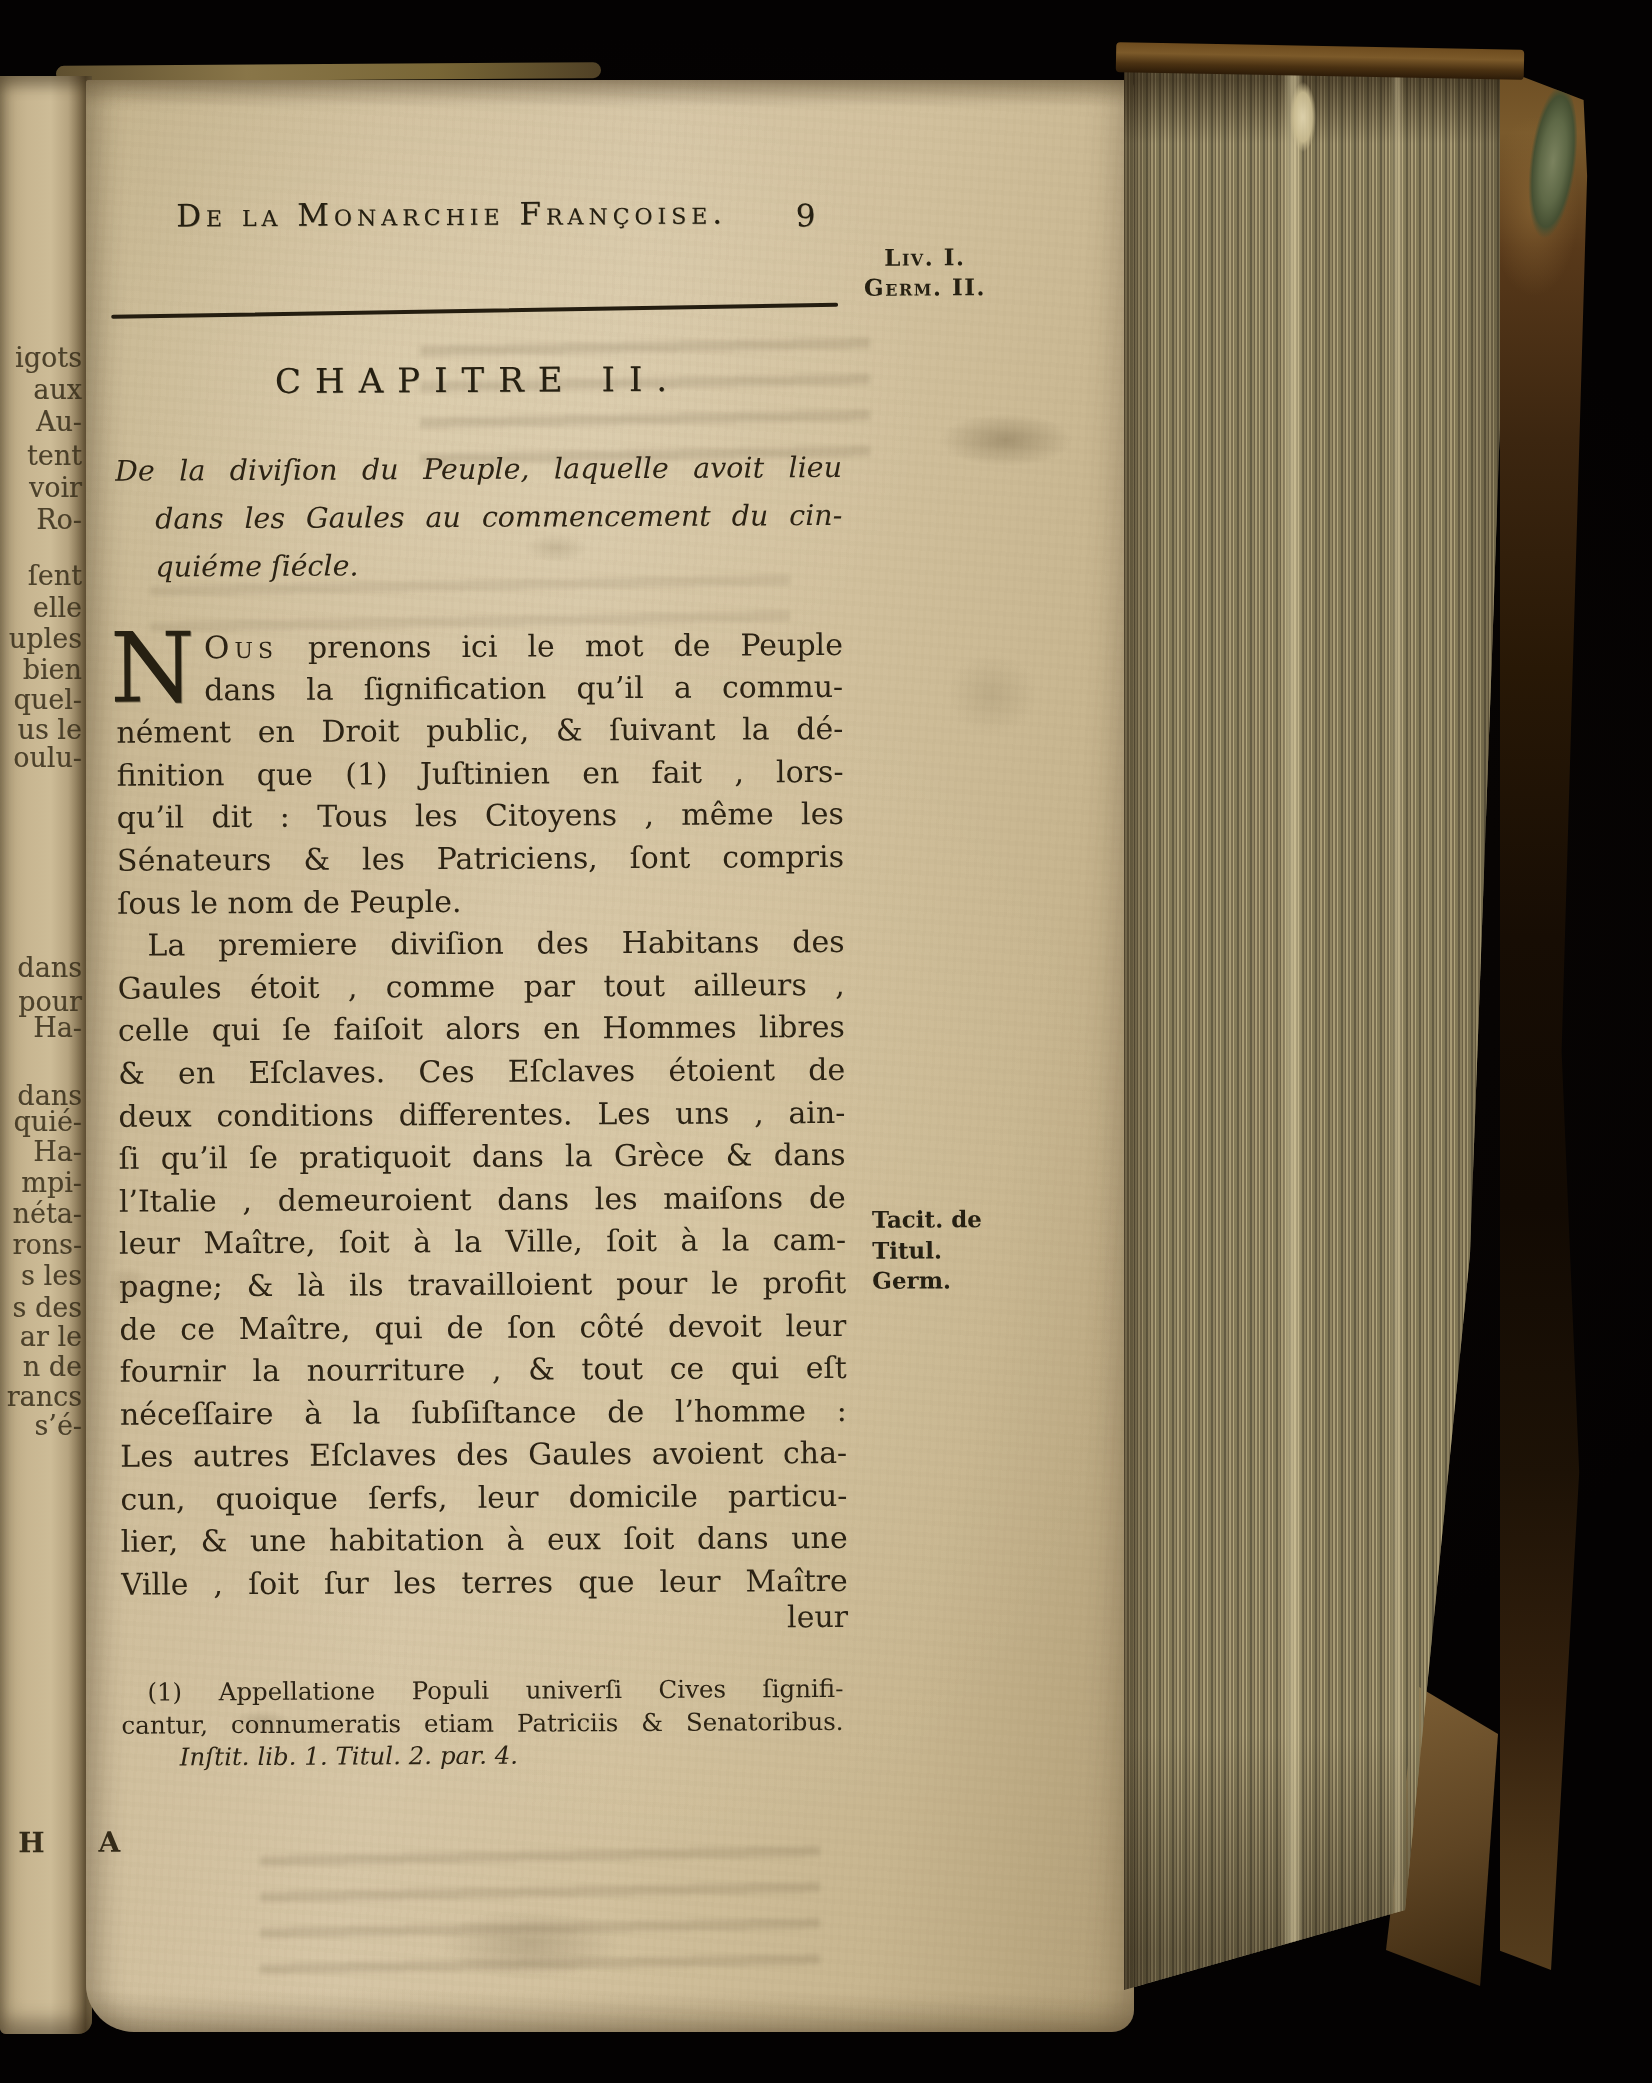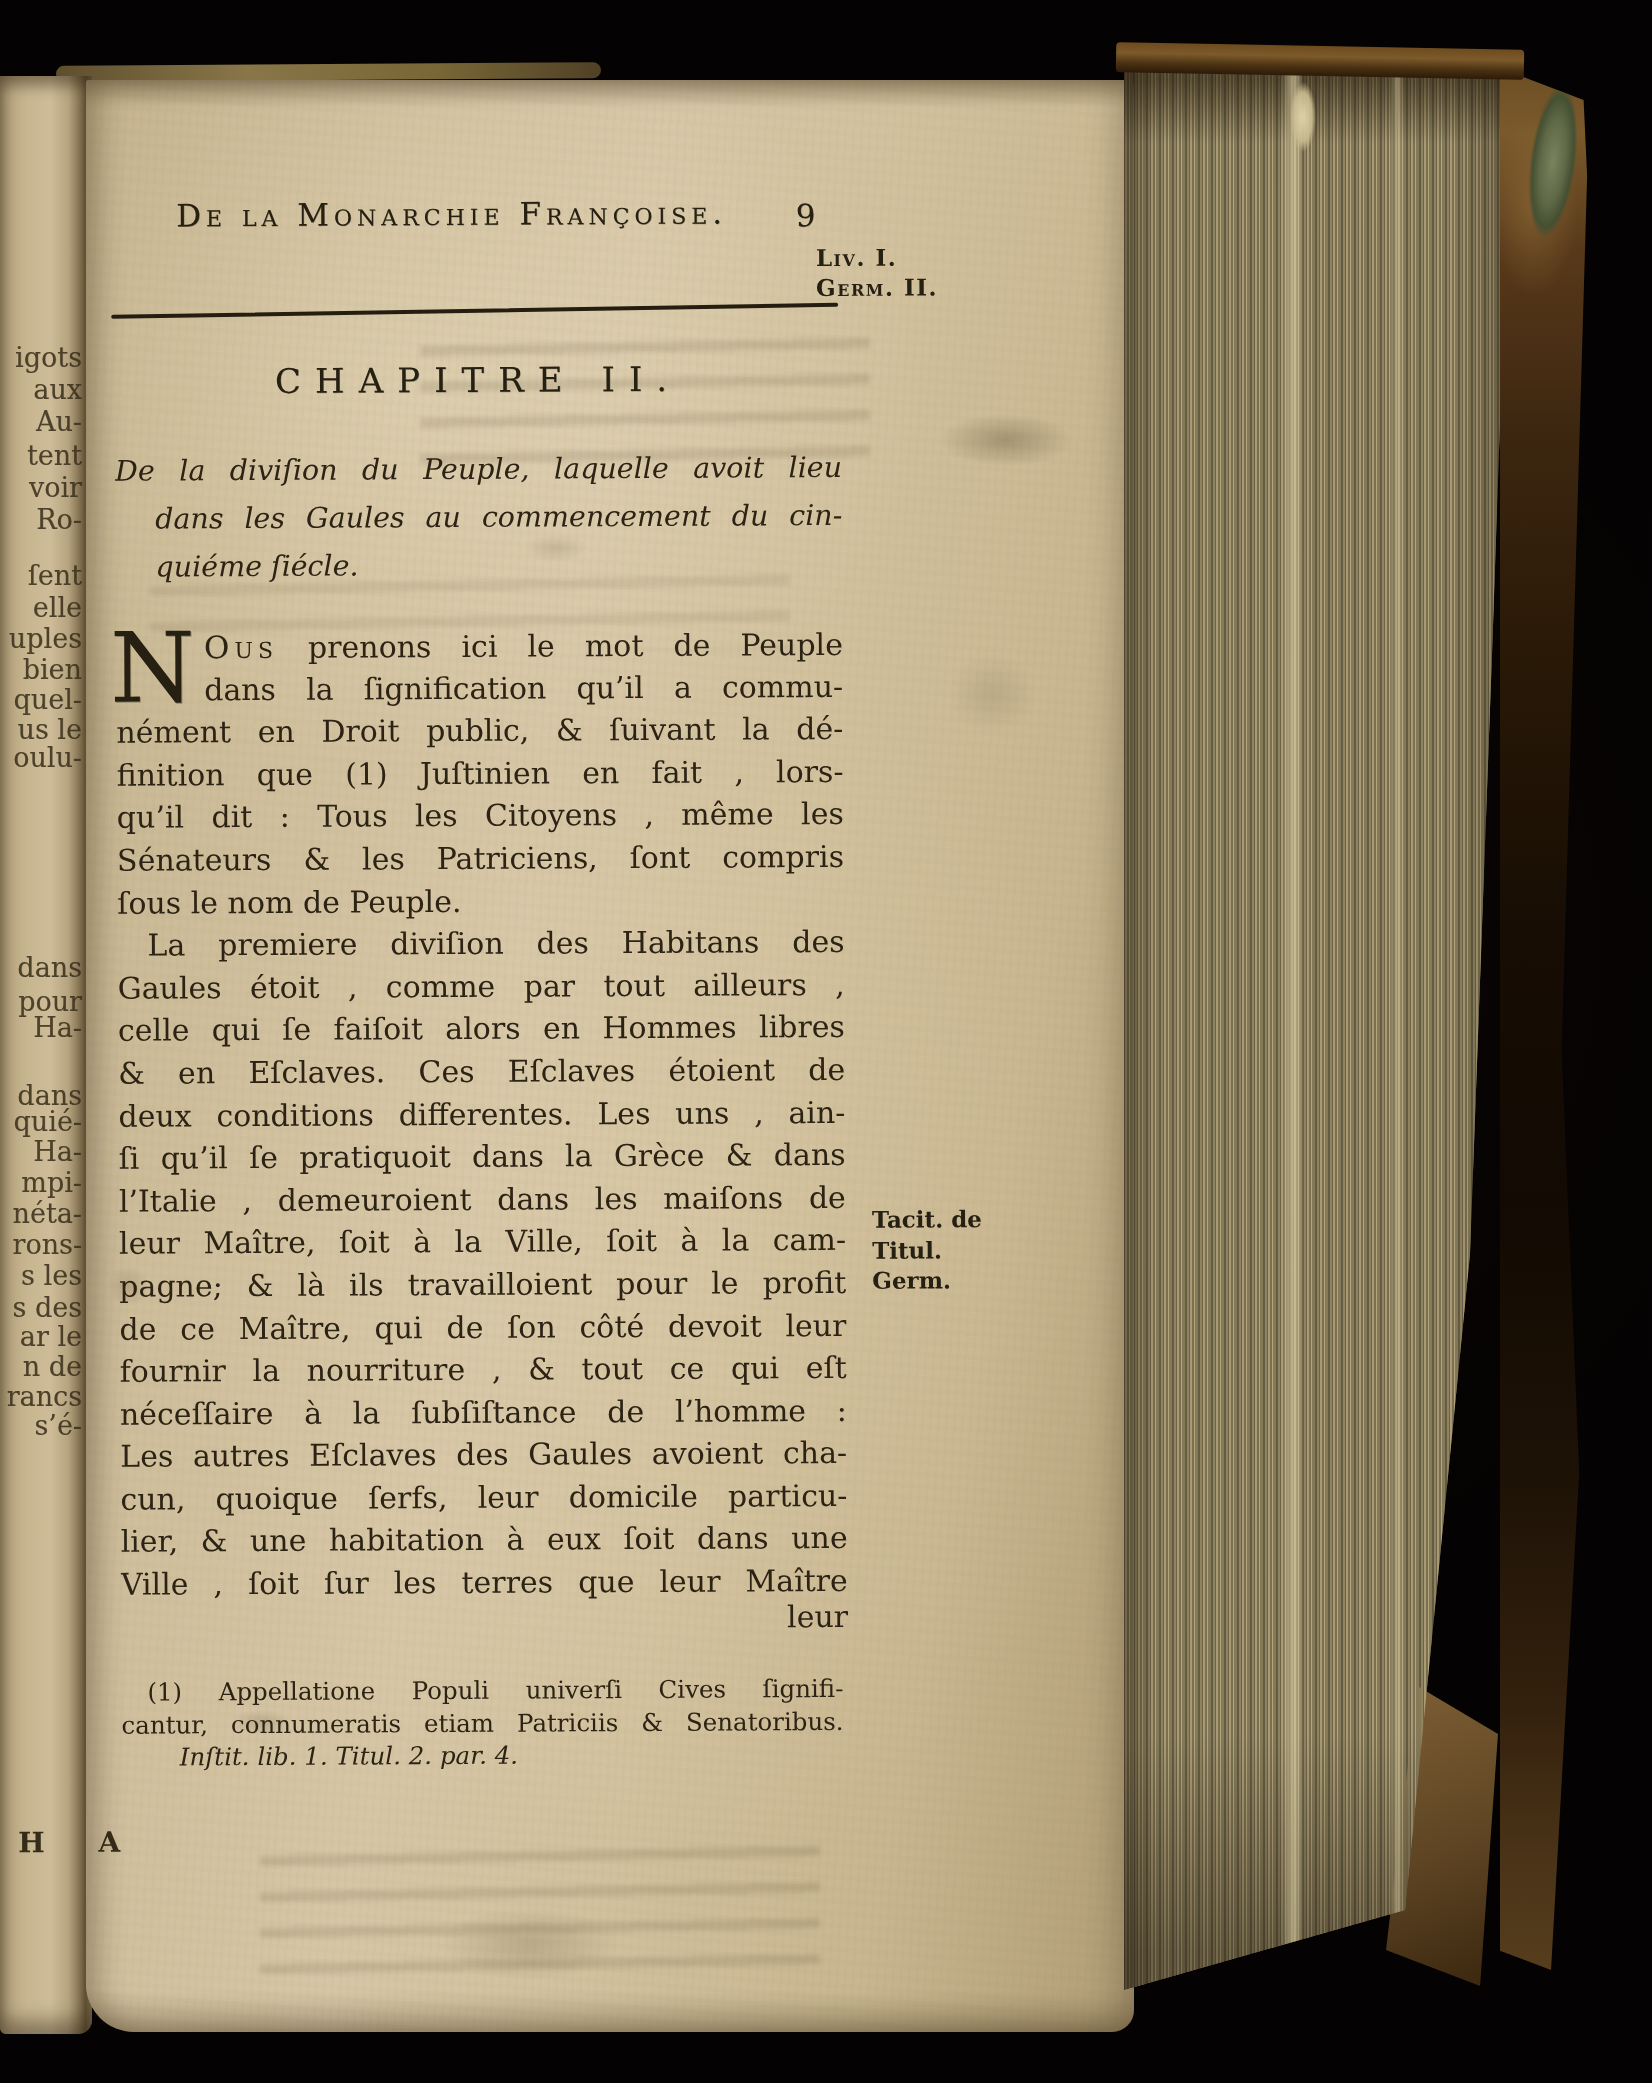--- a/index.html
+++ b/index.html
@@ -83,22 +83,22 @@
   
   .text-layer{position:absolute;inset:0;z-index:6;transform:rotate(-.3deg);
     color:#2c2314;pointer-events:none;}
   .text-layer > *{pointer-events:auto;}
 
   .running-head{position:absolute;left:118px;top:194px;width:676px;text-align:center;
     font-variant:small-caps;font-size:31px;letter-spacing:5px;color:#262012;
     text-shadow:.5px .5px 0 rgba(38,32,18,.4);white-space:nowrap;}
   .page-number{position:absolute;left:800px;top:197px;font-size:31px;color:#262012;
     text-shadow:.5px .5px 0 rgba(38,32,18,.4);}
-  .margin-livchap{position:absolute;left:820px;top:243px;font-variant:small-caps;
-    font-size:23px;line-height:30px;font-weight:600;letter-spacing:1.5px;color:#262012;}
+  .margin-livchap{position:absolute;left:868px;top:243px;font-variant:small-caps;
+    font-size:23px;line-height:30px;font-weight:600;letter-spacing:1.5px;color:#262012;text-align:center;}
   .head-rule{position:absolute;left:115px;top:307px;width:727px;height:4px;background:#241d10;
     border-radius:2px;transform:rotate(-.65deg);}
   .chapter-heading{position:absolute;left:118px;top:358px;width:727px;text-align:center;
     font-size:34px;letter-spacing:14px;color:#262012;text-shadow:.5px .5px 0 rgba(38,32,18,.4);
     white-space:nowrap;}
 
   .subtitle{position:absolute;left:118px;top:444px;width:727px;font-size:28.5px;line-height:48px;}
   .sub-line{font-style:italic;text-align:justify;text-align-last:justify;height:48px;overflow:hidden;}
   .sub-line.hang{padding-left:40px;}
   .sub-line.plain{text-align-last:left;}

